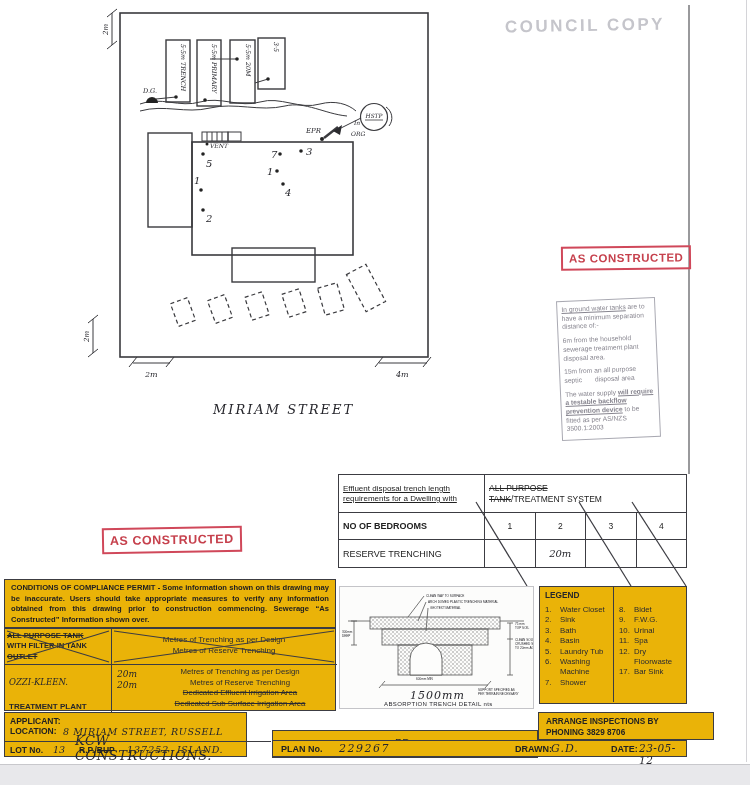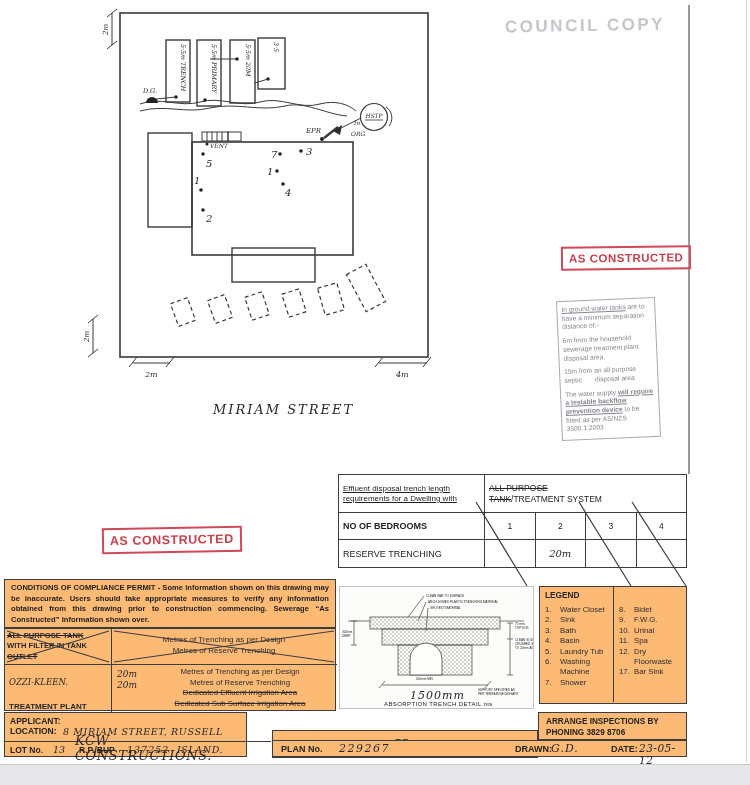--- a/index.html
+++ b/index.html
@@ -2,21 +2,21 @@
 <html><head>
 <meta charset="utf-8">
 <style>
   html,body{margin:0;padding:0;background:#fff;}
   #page{position:relative;width:750px;height:785px;background:#ffffff;overflow:hidden;
         font-family:"Liberation Sans",sans-serif;color:#222;}
   .abs{position:absolute;}
   .hw{font-family:"DejaVu Serif",serif;font-style:italic;color:#26262c;}
   .stamp{border:2px solid #d0485a;color:#c6414d;font-weight:bold;letter-spacing:.5px;
          padding:4px 6px;background:rgba(255,255,255,.2);white-space:nowrap;}
-  .box{border:1.4px solid #3c3c42;box-sizing:border-box;background:#fdba74;}
+  .box{border:1.4px solid #3c3c42;box-sizing:border-box;background:#eab308;}
   table.eff{border-collapse:collapse;table-layout:fixed;}
   table.eff td{border:1.2px solid #3c3c42;padding:8px 4px;font-size:8.5px;vertical-align:middle;
                overflow:hidden;}
   .strike{text-decoration:line-through;}
   .und{text-decoration:underline;}
   .note-strong{font-weight:bold;text-decoration:underline;}
   .leg-item{display:flex;font-size:7.8px;line-height:10.4px;color:#2a2a30;}
   .leg-item .n{width:15px;flex:none;}
   .leg-item .t{flex:1;}
   svg text{fill:#26262c;}
@@ -395,21 +395,21 @@
     </span>
     <span class="abs hw" style="left:122px;top:31px;font-size:9.5px;letter-spacing:1px;">137252</span>
     <span class="abs hw" style="left:172px;top:31px;font-size:9.5px;letter-spacing:.6px;">ISLAND.</span>
   </div>
 
   <div class="abs box" style="left:272px;top:712px;width:266px;height:28px;margin-top:18px;">
     <span class="abs" style="left:8px;top:8px;font-size:8.5px;font-weight:bold;">AS CONSTRUCTED NUMBER</span>
     <span class="abs" style="left:122px;top:6px;font-size:11px;color:#2a2a30;">PD</span>
   </div>
 
-  <div class="abs box" style="left:538px;top:712px;width:149px;height:28px;font-size:8.2px;font-weight:bold;line-height:1.35;padding:3px 0 0 7px;">
+  <div class="abs box" style="left:538px;top:712px;width:176px;height:28px;font-size:8.2px;font-weight:bold;line-height:1.35;padding:3px 0 0 7px;">
     <span>ARRANGE INSPECTIONS BY</span><br>
     <span>PHONING 3829 8706</span>
   </div>
 
   <div class="abs box" style="left:272px;top:740px;width:415px;height:17px;">
     <span class="abs" style="left:8px;top:3px;font-size:9px;font-weight:bold;">PLAN No.</span>
     <span class="abs hw" style="left:66px;top:1px;font-size:11px;letter-spacing:1.5px;">229267</span>
     <span class="abs" style="left:218px;top:3px;font-size:9px;font-weight:bold;padding-left:24px;">DRAWN:</span>
     <span class="abs hw" style="left:278px;top:1px;font-size:11px;letter-spacing:1px;">G.D.</span>
     <span class="abs" style="left:338px;top:3px;font-size:9px;font-weight:bold;">DATE:</span>

